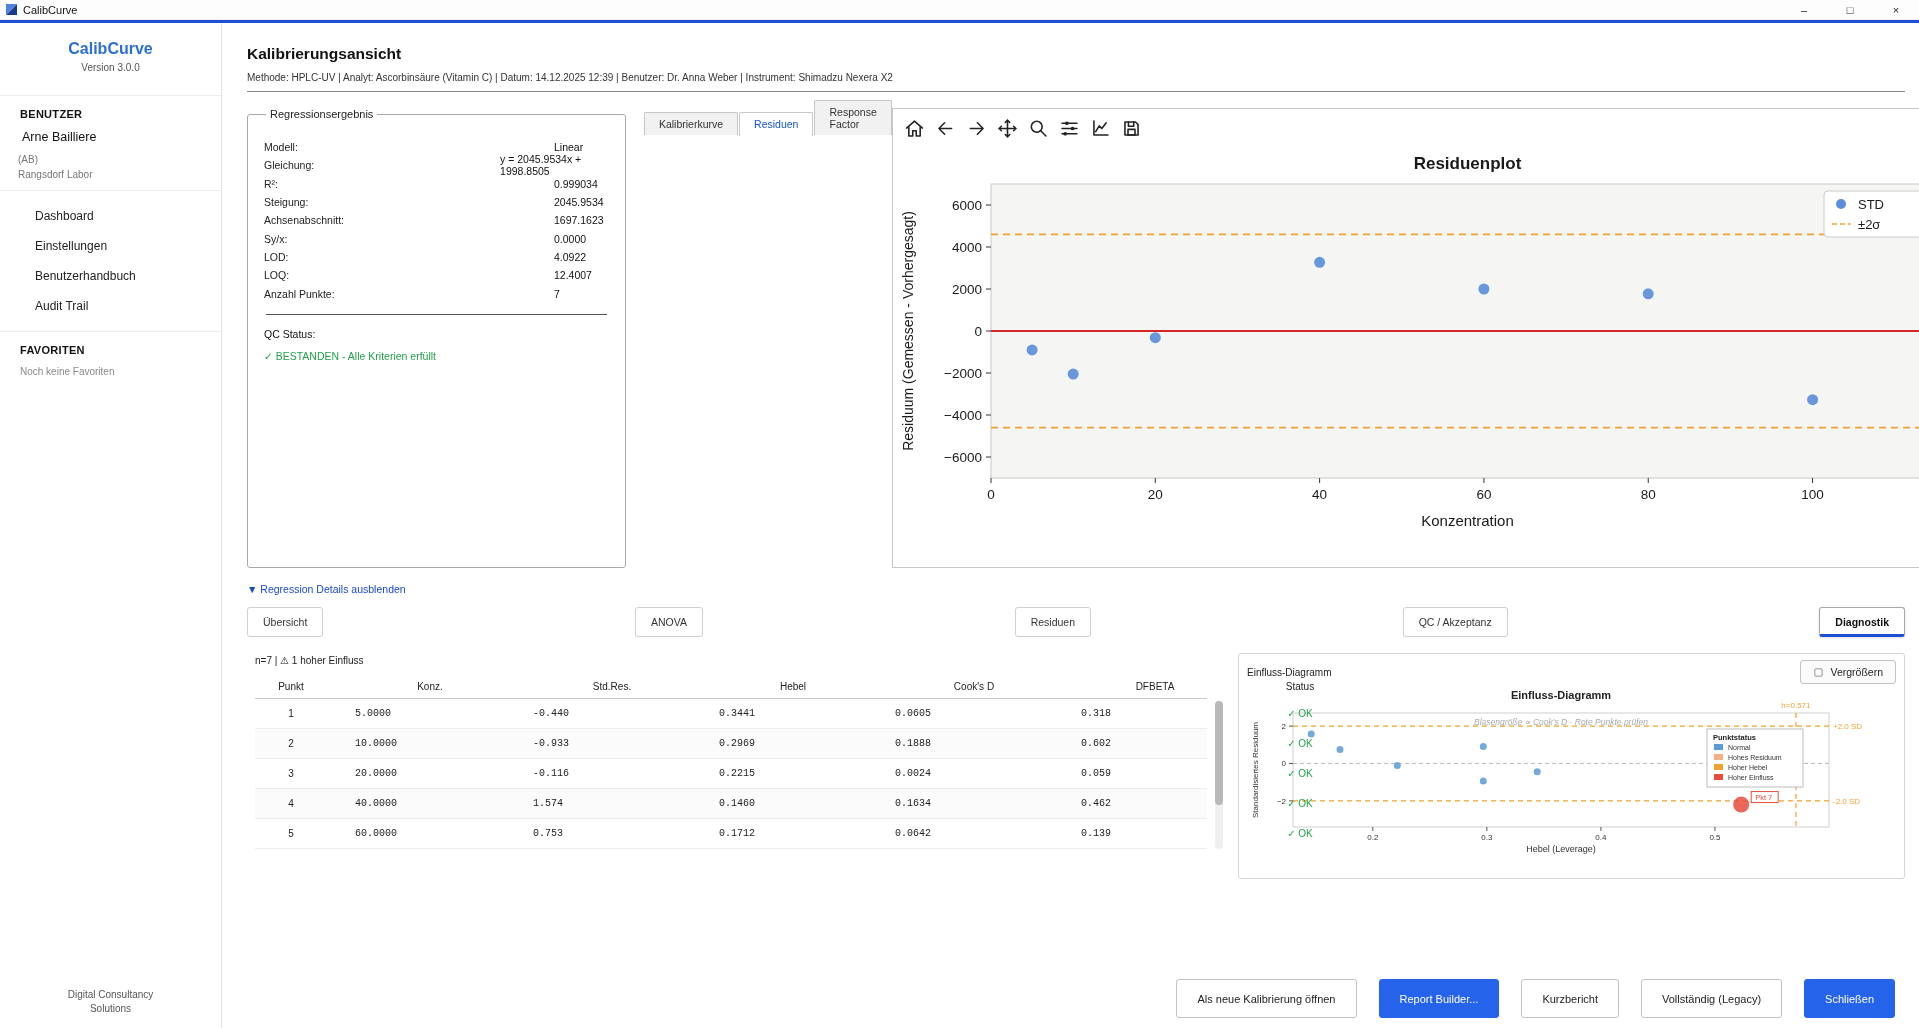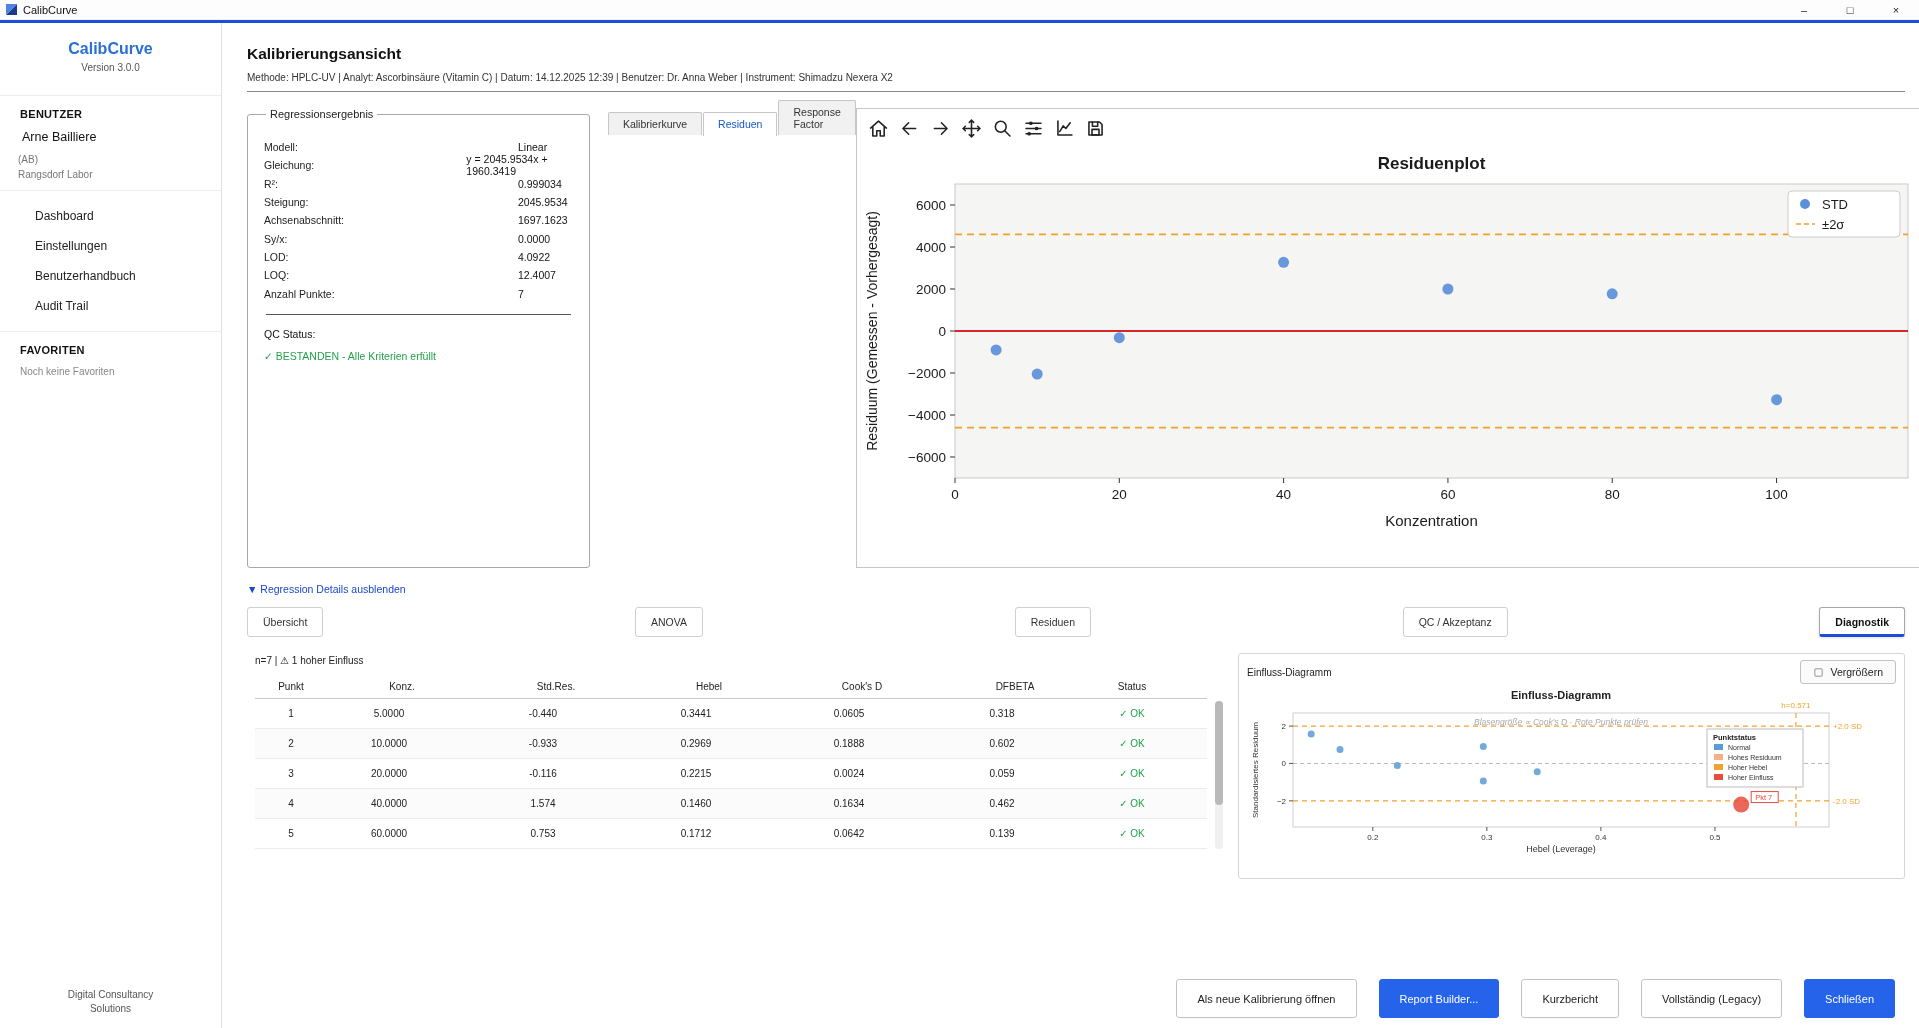--- a/index.html
+++ b/index.html
@@ -29,21 +29,21 @@
   
   .main{position:absolute;left:223px;top:23px;right:0;bottom:0;background:#fff;
     padding:22px 14px 0 24px;}
   h1{font-size:15.5px;margin:0 0 9px;color:#111;}
   .meta{font-size:10px;color:#333;padding-bottom:8px;border-bottom:1px solid #8a8a8a;margin-bottom:16px;}
   .top-row{display:flex;gap:16px;height:460px;}
   .reg-panel{width:562px;border:1px solid #a8a8a8;border-radius:3px;padding:4px 16px 0;font-size:10.5px;}
   .reg-panel legend{font-size:11px;color:#222;padding:0 4px;margin-left:2px;}
   .reg-rows{margin-top:14px;}
   .reg-row{display:flex;height:18.3px;align-items:center;}
-  .reg-label{width:254px;color:#222;}
+  .reg-label{width:290px;color:#222;}
   .reg-value{color:#111;}
   .reg-divider{border-top:1px solid #555;margin:11px 2px 13px;}
   .qc-label{font-size:10.5px;margin-bottom:10px;}
   .qc-status{font-size:10.5px;color:#22a24a;}
   
   .chart-panel{flex:1;display:flex;flex-direction:row;}
   .chart-tabs{display:flex;align-items:flex-end;height:27px;padding-left:2px;gap:1px;}
   .ctab{padding:5px 14px;font-size:10.5px;color:#333;background:#f1f1f1;
     border:1px solid #c6c6c6;border-bottom:none;border-radius:2px 2px 0 0;cursor:pointer;}
   .ctab.active{background:#fff;color:#1456d0;z-index:2;margin-bottom:-1px;padding-bottom:6px;}
@@ -58,26 +58,26 @@
   .details-toggle{color:#1849c8;font-size:10.5px;margin:15px 0 12px;cursor:pointer;}
   .detail-tabs{display:flex;margin-bottom:16px;justify-content:space-between;}
   .dtab{padding:8px 15px;font-size:10.5px;background:#fff;border:1px solid #cfcfcf;border-radius:3px;color:#333;cursor:pointer;}
   .dtab.active{font-weight:bold;color:#111;border-color:#a8a8a8;border-bottom:3px solid #1d4ed8;
     box-shadow:0 1px 3px rgba(0,0,0,.12);padding-bottom:4px;}
   
   .bottom-row{display:flex;gap:16px;}
   .diag-panel{width:975px;position:relative;}
   .diag-summary{font-size:10px;color:#222;margin:2px 0 9px 8px;}
   .diag-table{position:relative;margin-left:8px;width:952px;}
-  .thead,.trow{display:grid;grid-template-columns:72px 150px 158px 148px 158px 148px 86px;align-items:center;}
+  .thead,.trow{display:grid;grid-template-columns:72px 150px 158px 148px 158px 148px 86px;align-items:center;gap:28px;}
   .thead{border-bottom:1px solid #c9c9c9;padding:6px 0;font-size:10px;color:#222;}
   .th{text-align:center;}
   .trow{padding:9px 0;border-bottom:1px solid #ececec;font-size:10px;color:#222;}
   .trow:nth-child(even){background:#fbfbfb;}
-  .td.num{text-align:center;padding-right:26px;}
+  .td.num{text-align:left;padding-right:26px;font-family:Liberation Mono, monospace;}
   .td.center{text-align:center;}
   .td.ok{color:#1fa24a;text-align:center;}
   .vscroll{position:absolute;right:-16px;top:26px;bottom:0;width:8px;background:#f0f0f0;border-radius:4px;}
   .vthumb{position:absolute;top:0;width:100%;height:70%;background:#b9b9b9;border-radius:4px;}
   .influence-panel{flex:1;border:1px solid #d6d6d6;border-radius:3px;padding:6px 8px;height:226px;}
   .inf-header{display:flex;justify-content:space-between;align-items:center;margin-bottom:3px;}
   .inf-title{font-size:10px;color:#222;}
   .enlarge-btn{display:flex;align-items:center;gap:6px;font-size:10.5px;padding:5px 12px;
     background:#fbfbfb;border:1px solid #c2c2c2;border-radius:3px;color:#222;cursor:pointer;}
   .enlarge-btn svg{width:11px;height:11px;fill:none;stroke:#666;stroke-width:1.5;}
@@ -134,21 +134,21 @@
   <div class="top-row">
     <fieldset class="reg-panel">
       <legend>Regressionsergebnis</legend>
       <div class="reg-rows" id="regRows">
           <div class="reg-row">
             <span class="reg-label">Modell:</span>
             <span class="reg-value">Linear</span>
           </div>
           <div class="reg-row">
             <span class="reg-label">Gleichung:</span>
-            <span class="reg-value">y = 2045.9534x + 1960.3419</span>
+            <span class="reg-value">y = 2045.9534x + 1998.8505</span>
           </div>
           <div class="reg-row">
             <span class="reg-label">R²:</span>
             <span class="reg-value">0.999034</span>
           </div>
           <div class="reg-row">
             <span class="reg-label">Steigung:</span>
             <span class="reg-value">2045.9534</span>
           </div>
           <div class="reg-row">

